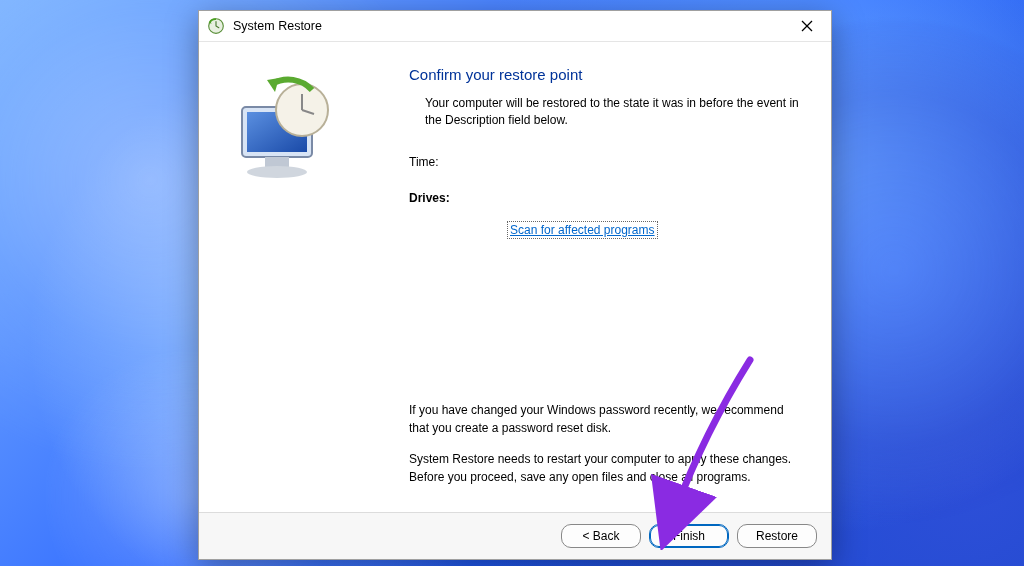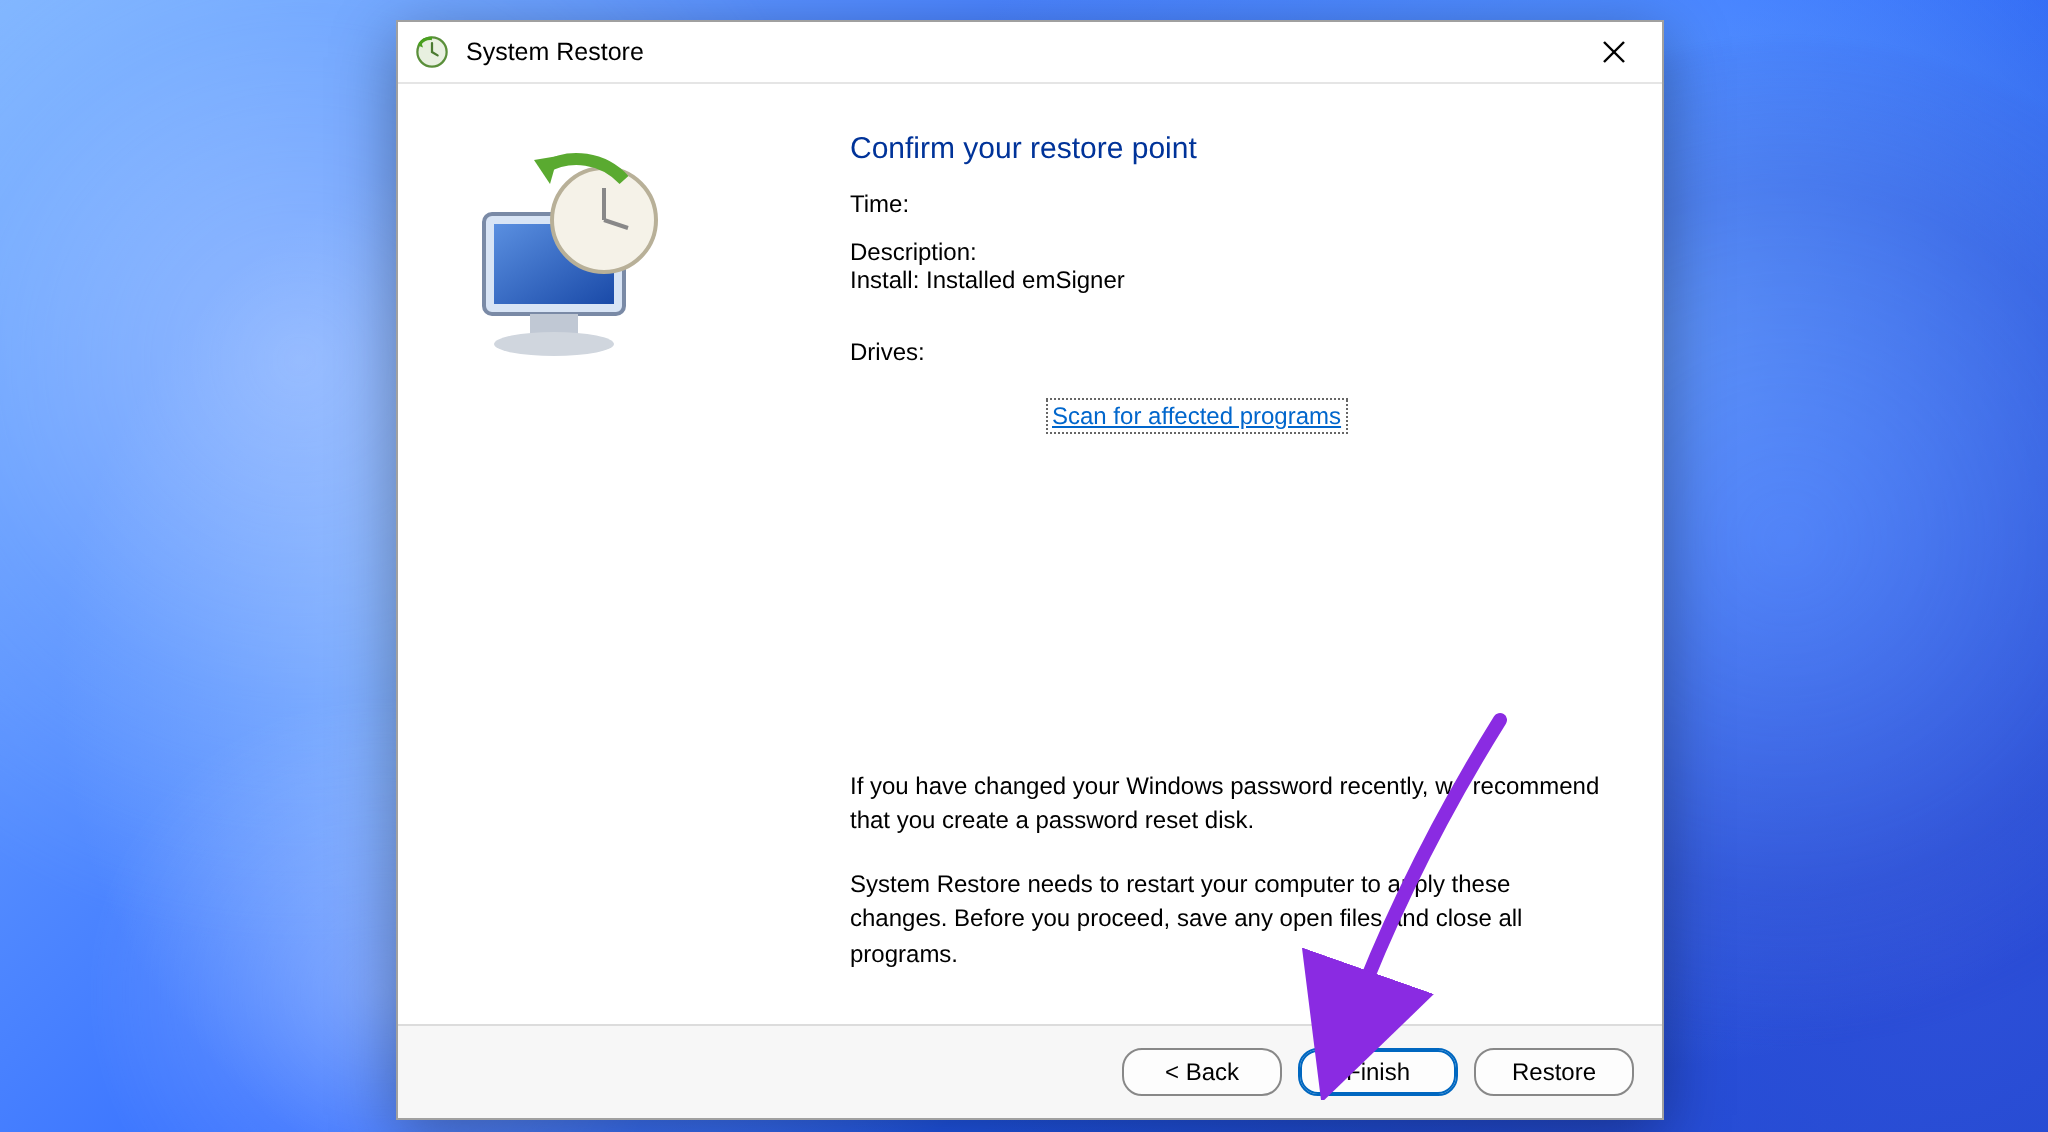--- a/index.html
+++ b/index.html
@@ -72,21 +72,20 @@
     align-items: center;
     justify-content: center;
     cursor: pointer;
   }
   .titlebar .close svg { width: 12px; height: 12px; }
 
   .content {
     flex: 1;
     display: flex;
     min-height: 0;
-    gap: 16px;
   }
   .sidebar {
     width: 170px;
     padding: 30px 10px 10px 18px;
   }
   .main {
     flex: 1;
     padding: 24px 30px 10px 12px;
     position: relative;
   }
@@ -225,30 +224,27 @@
             <line x1="85" y1="38" x2="97" y2="42" stroke="#888" stroke-width="2"></line>
 
             <path d="M55 12 A 32 32 0 0 1 95 18" stroke="#5aaa30" stroke-width="6" fill="none"></path>
             <polygon points="50,8 62,6 58,20" fill="#5aaa30"></polygon>
           </svg>
         </span>
       </div>
 
       <div class="main">
         <h1 class="heading">Confirm your restore point</h1>
+        <p class="subtext">Your computer will be restored to the state it was in before the event in the Description field below.</p>
 
         <div class="row">
           <span class="label">Time:</span>
         </div>
-        <div class="row">
-          <span class="label">Description:</span>
-          <span class="value">Install: Installed emSigner</span>
-        </div>
-
-        <div class="row" style="margin-top:22px; align-items:flex-start;">
+
+        <div class="row" style="margin-top:22px; align-items:flex-start;font-weight:bold;">
           <span class="label">Drives:</span>
         </div>
         <a class="link">Scan for affected programs</a>
 
         <div class="lower-text">
           <p>If you have changed your Windows password recently, we recommend that you create a password reset disk.</p>
           <p>System Restore needs to restart your computer to apply these changes. Before you proceed, save any open files and close all programs.</p>
         </div>
       </div>
     </div>

